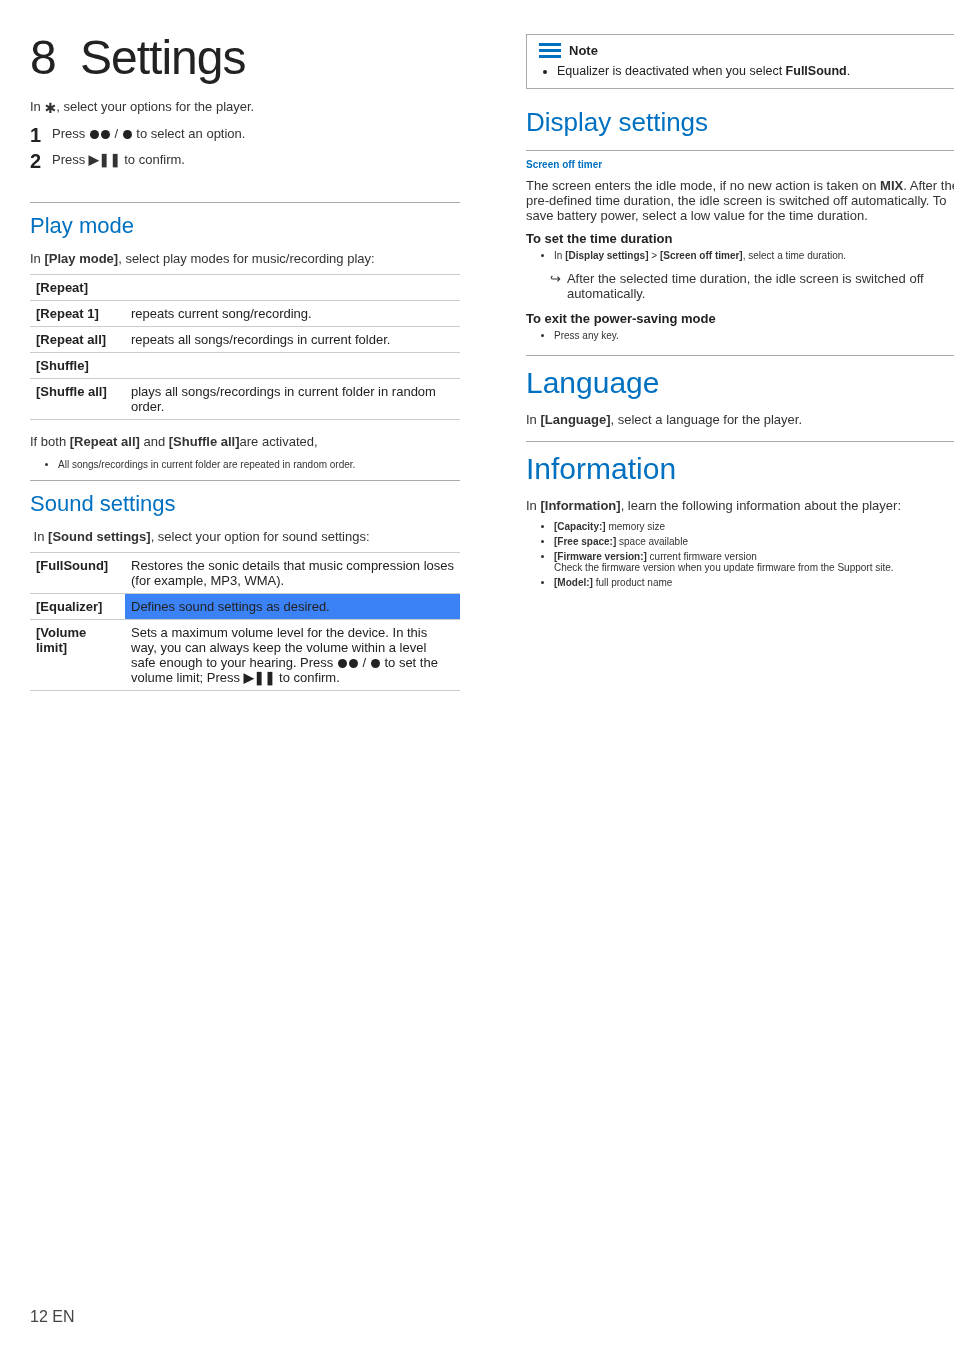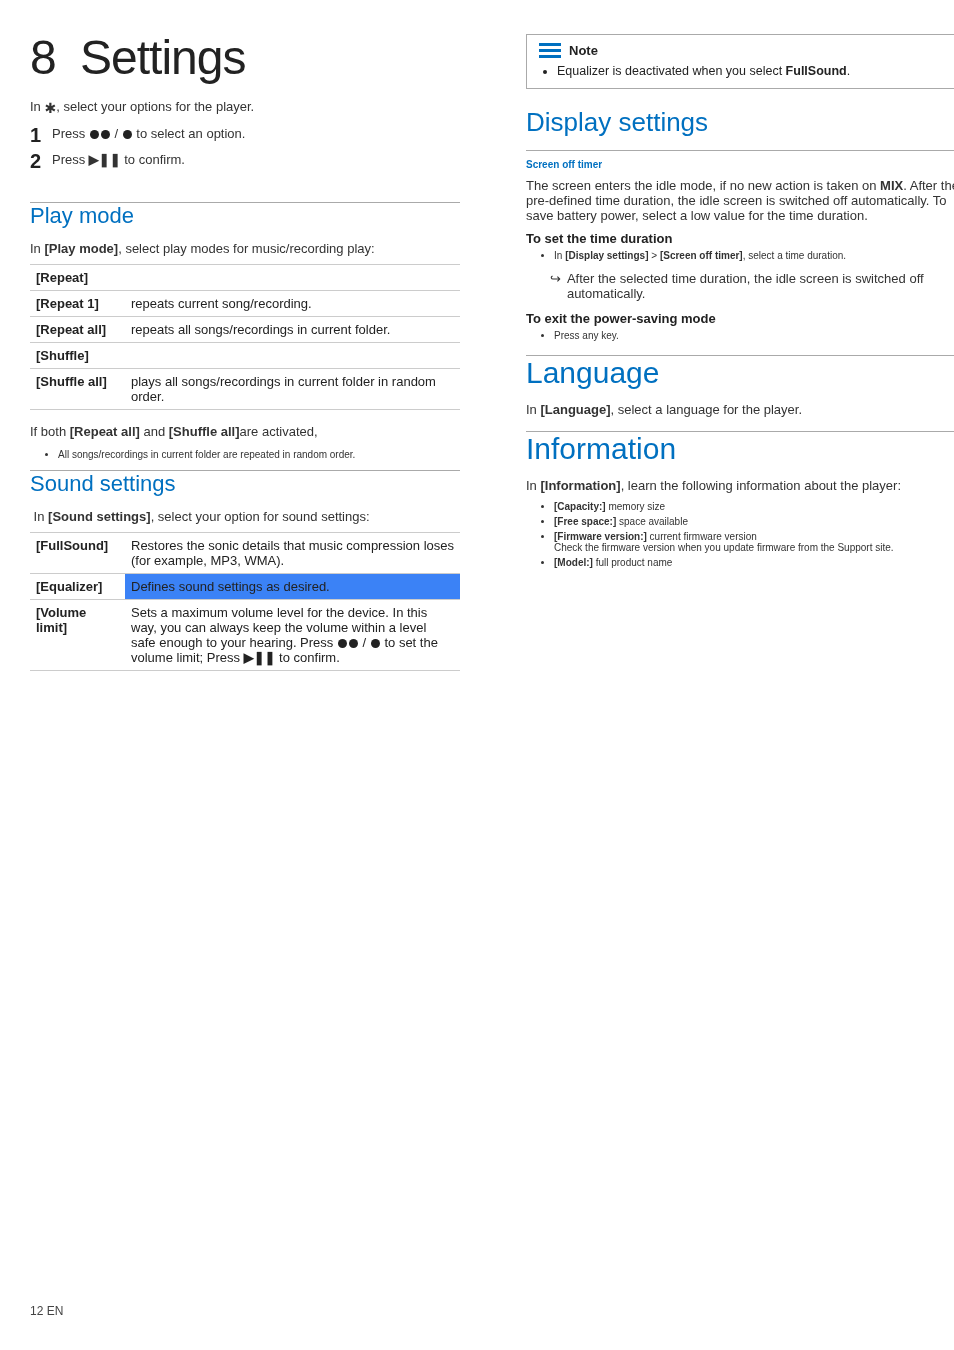--- a/index.html
+++ b/index.html
@@ -72,20 +72,21 @@
       padding-top: 2px;
       color: #333;
     }
 
     
     .section-title {
       font-size: 22px;
       font-weight: 300;
       color: #0070c0;
       border-top: 1.5px solid #aaa;
+      padding-top: 10px;
       margin-bottom: 12px;
       margin-top: 8px;
     }
 
     
     .settings-table {
       width: 100%;
       border-collapse: collapse;
       margin-bottom: 14px;
       font-size: 13px;
@@ -178,23 +179,23 @@
     .arrow-sym {
       margin-right: 6px;
       font-size: 13px;
       color: #333;
       flex-shrink: 0;
     }
 
     
     .page-footer {
       position: absolute;
-      bottom: 32px;
+      bottom: 24px;
       left: 30px;
-      font-size: 12px;
+      font-size: 16px;
       color: #444;
     }
 
     
     b { font-weight: bold; }
 
     .circle-btn {
       display: inline-block;
       width: 9px;
       height: 9px;

